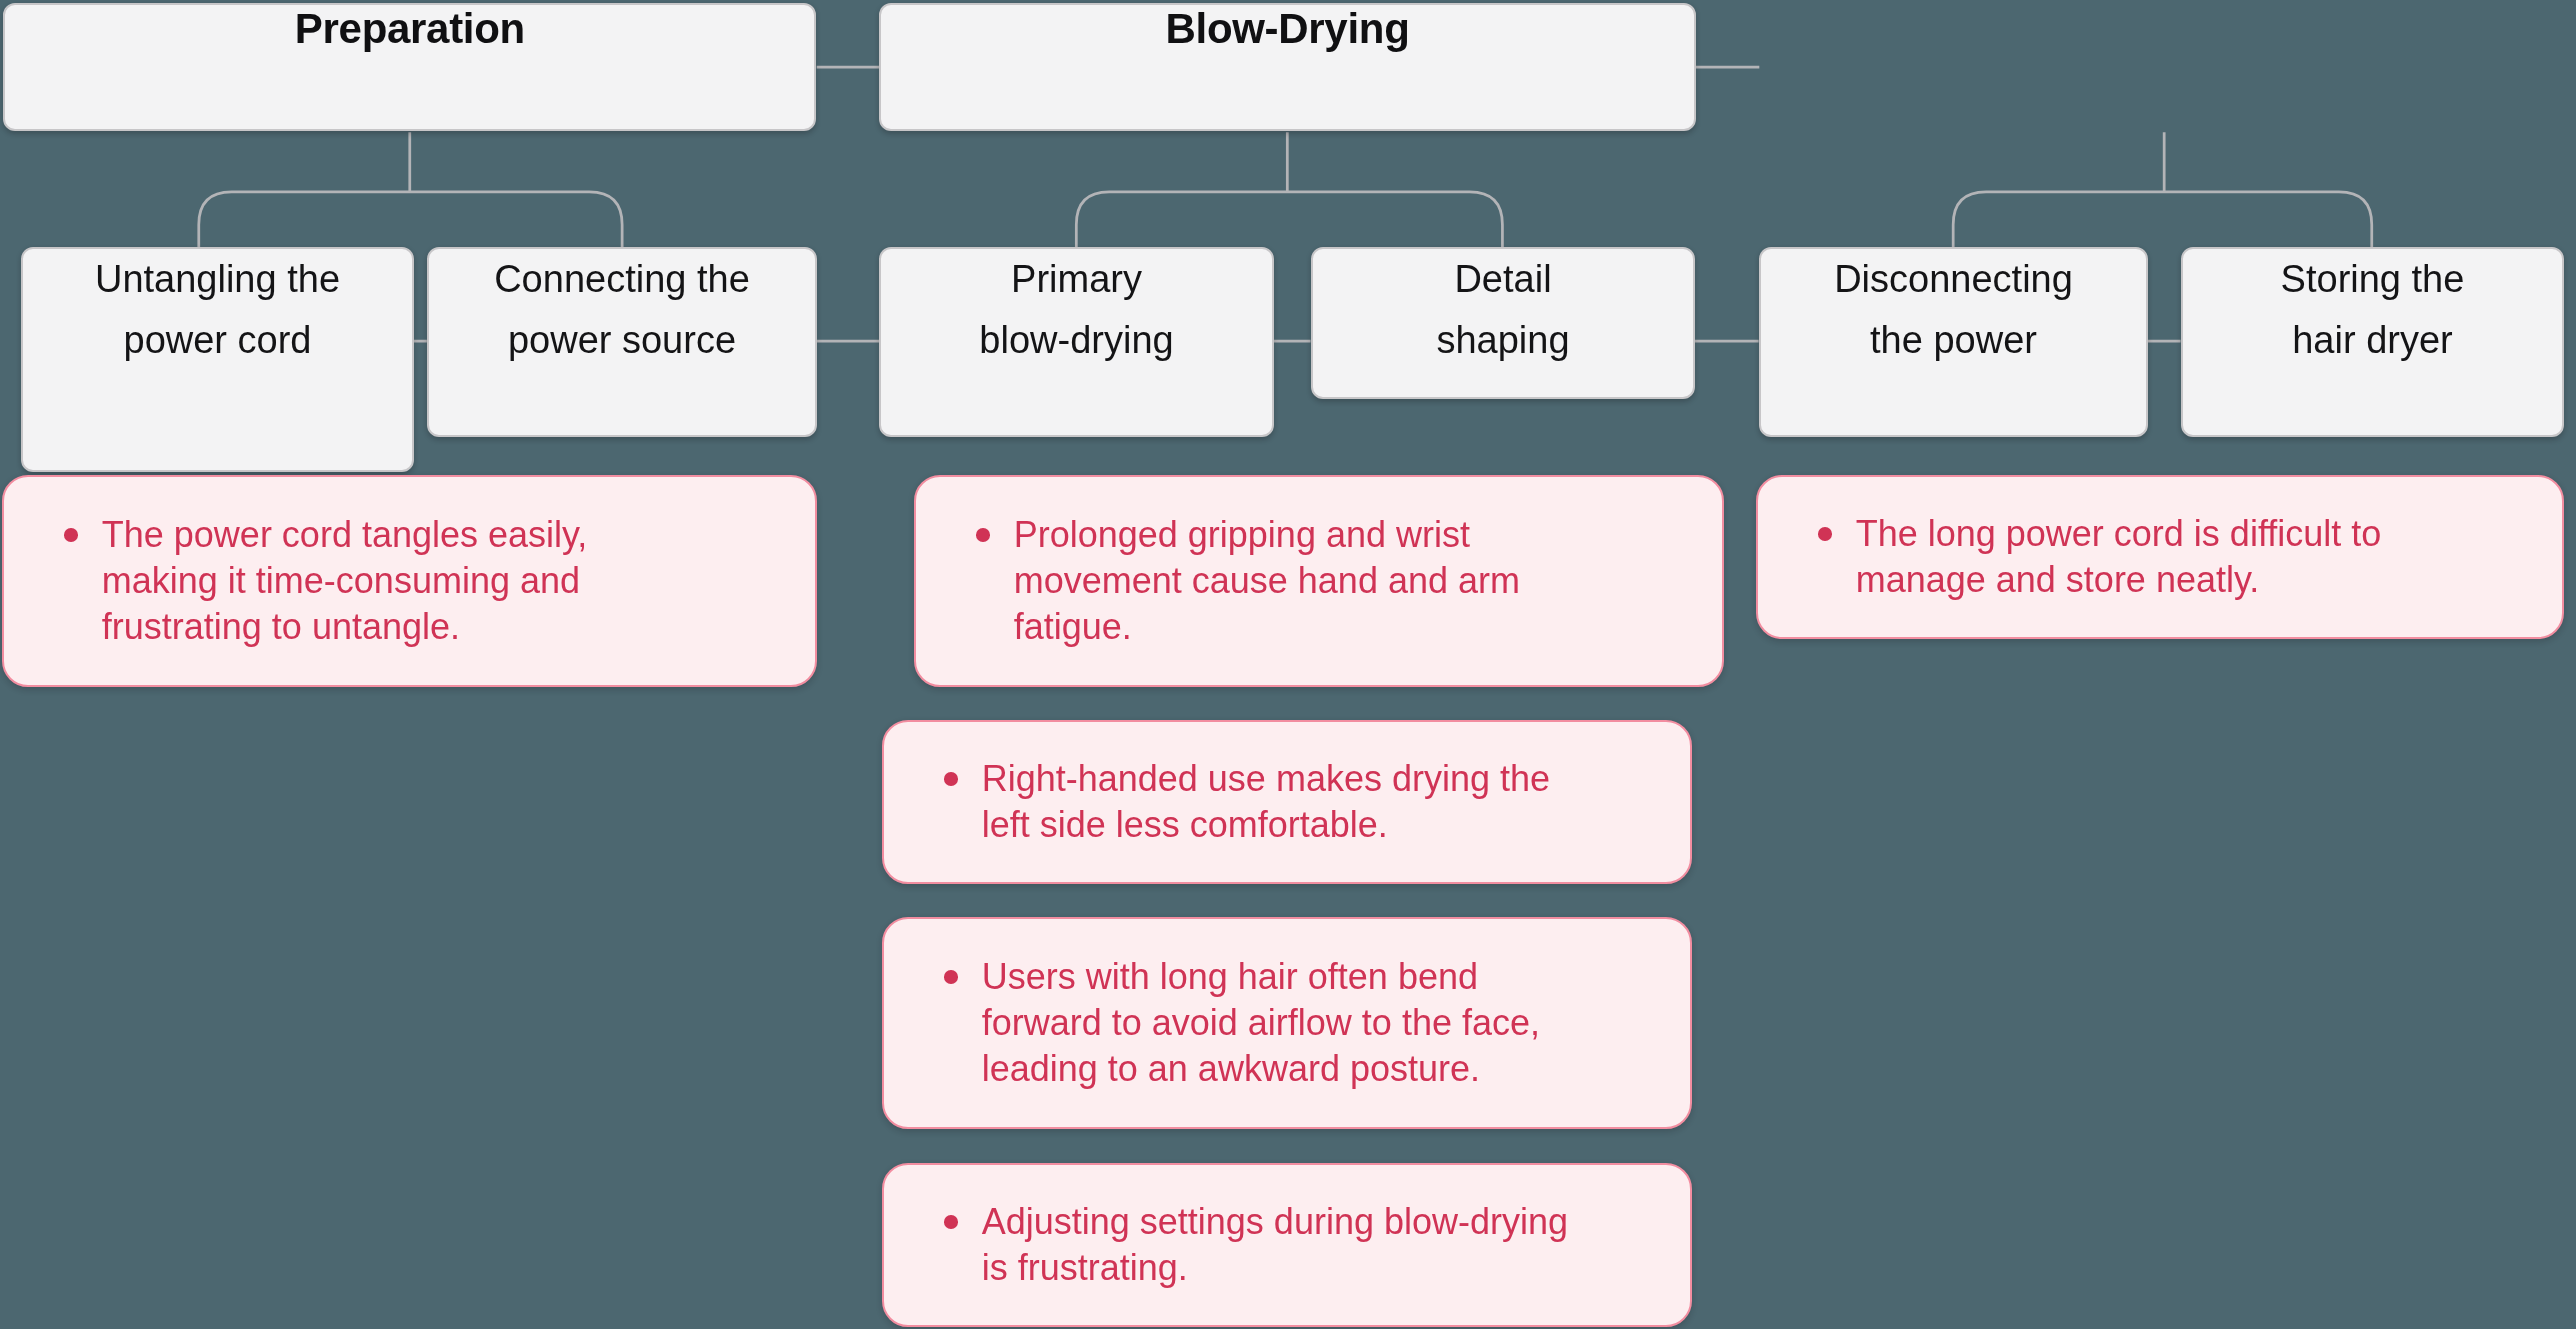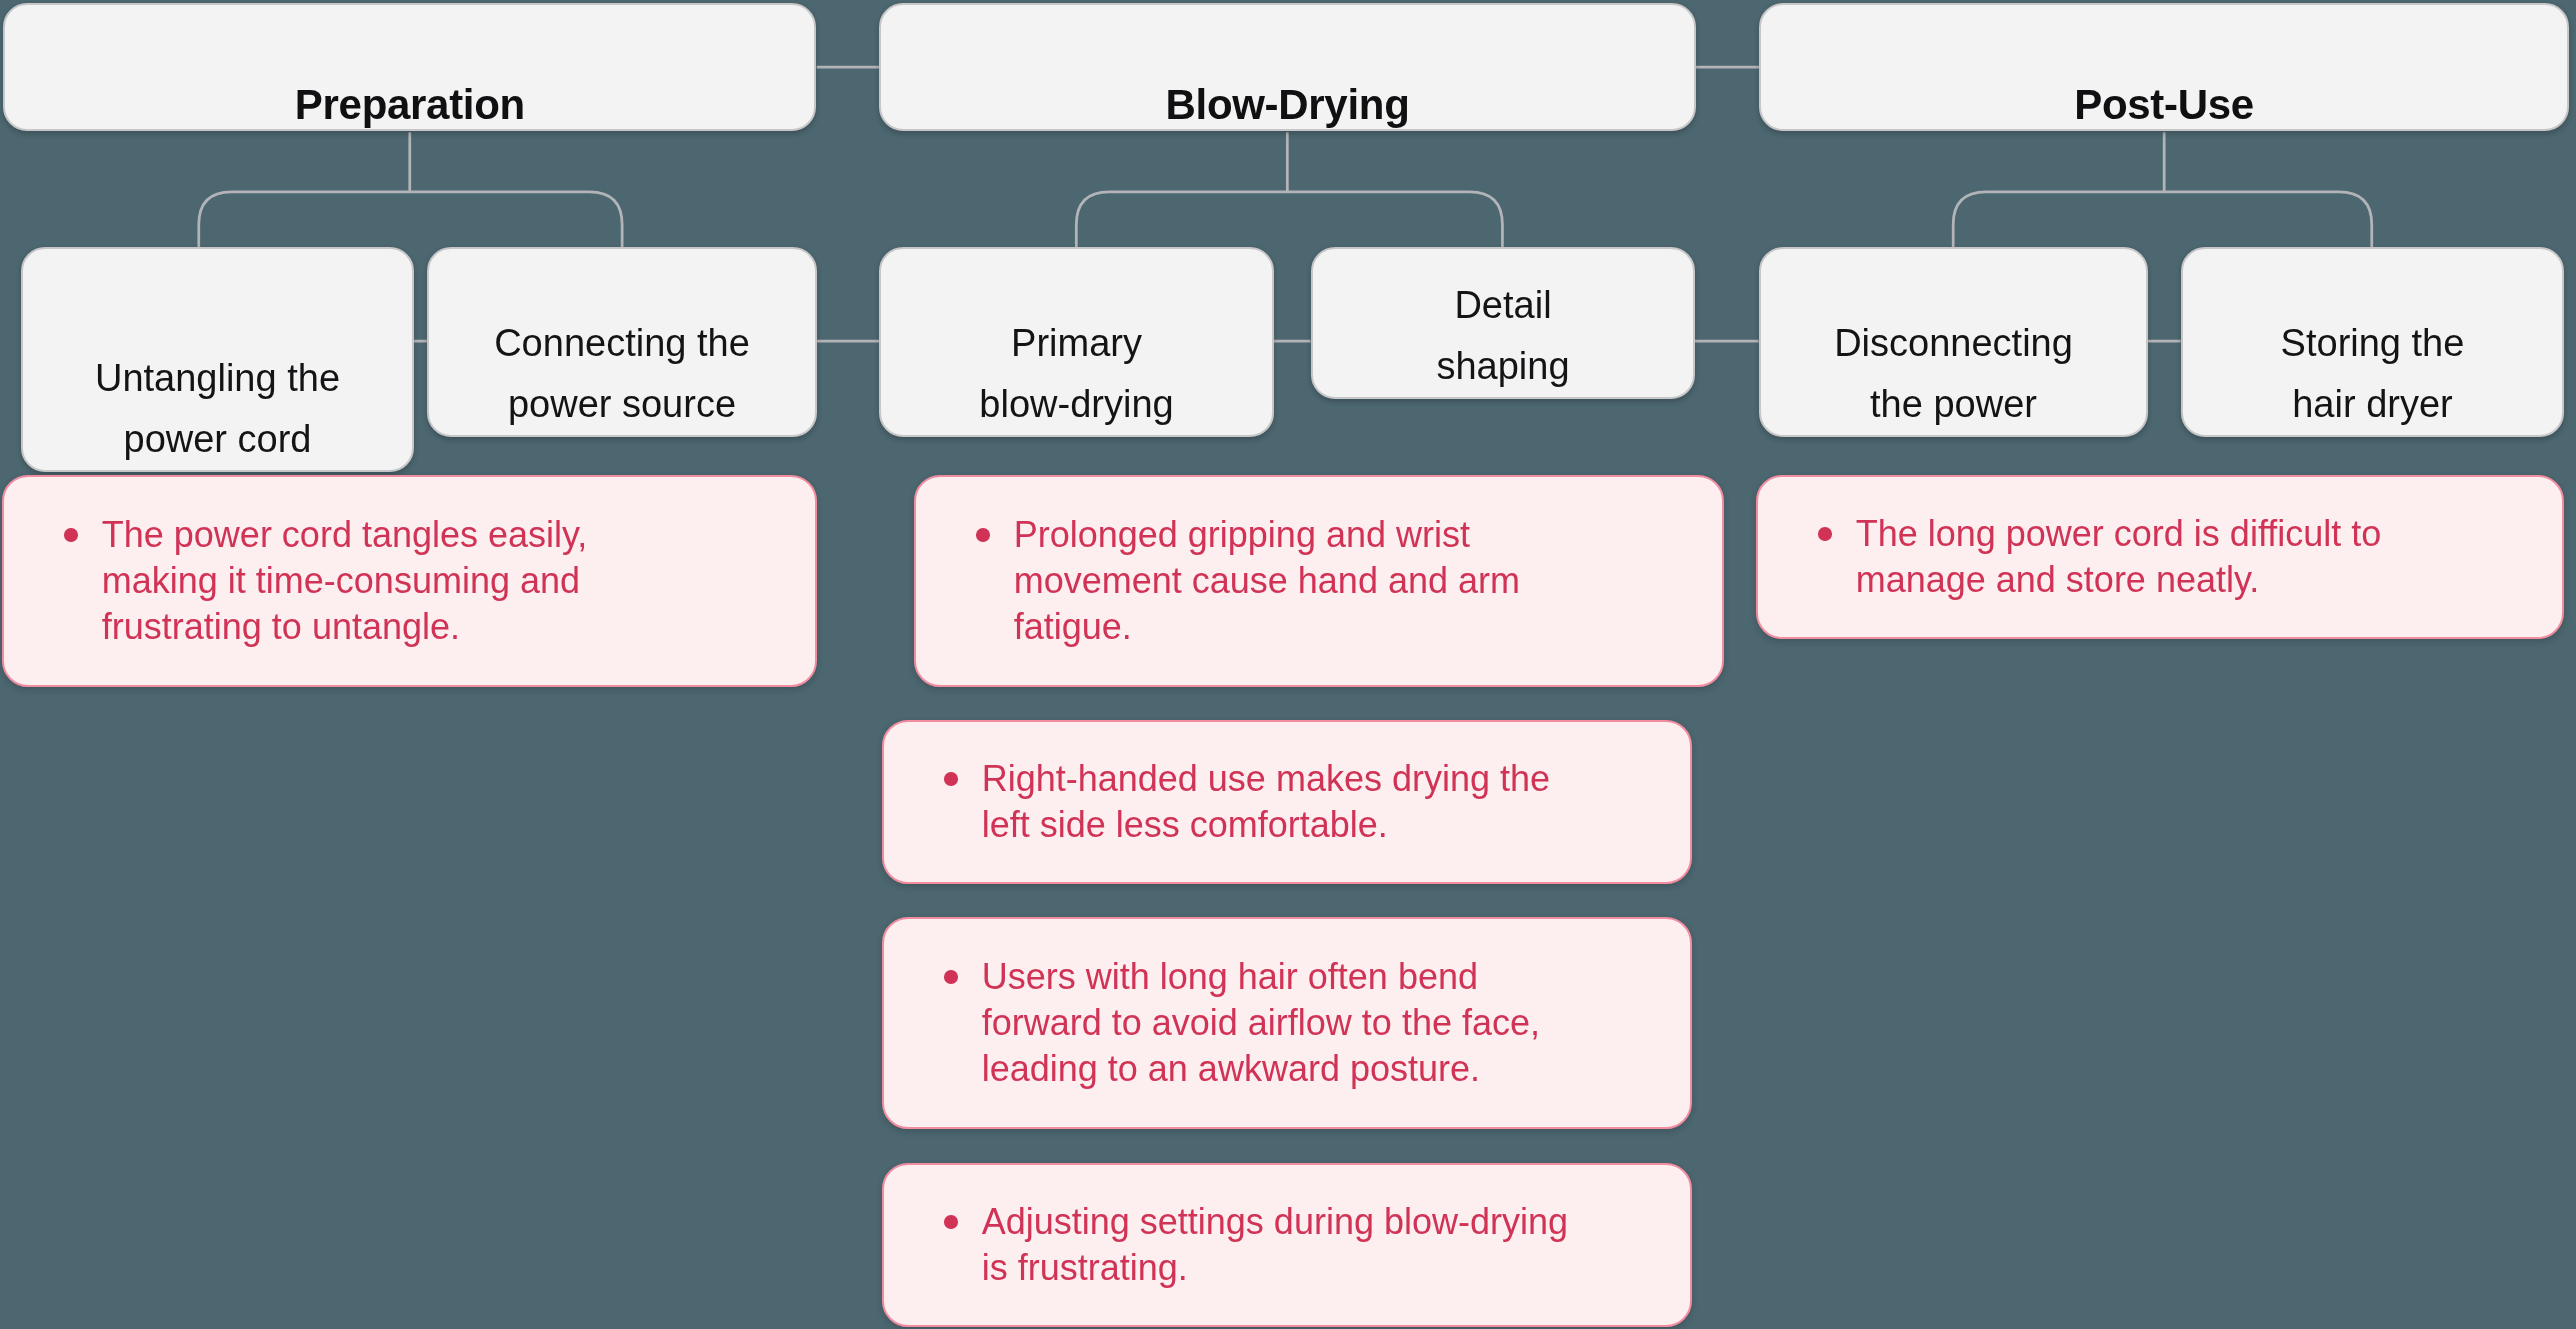--- a/index.html
+++ b/index.html
@@ -10,22 +10,22 @@
     background:#4C6770;
     font-family:"Liberation Sans","DejaVu Sans",sans-serif;
     overflow:hidden;
   }
   svg.connectors{position:absolute;left:0;top:0;z-index:0;}
   .node{
     position:absolute;
     box-sizing:border-box;
     background:#F3F3F4;
     border:2.1px solid #C7C6C8;
-    border-radius:24px;
-    display:flex;align-items:flex-end;justify-content:center;
+    border-radius:12px;
+    display:flex;align-items:flex-start;justify-content:center;
     z-index:1;
     box-shadow:0 2.7px 5.5px rgba(20,20,25,.25);
   }
   .stage-title{
     font-size:42px;font-weight:700;color:#101012;
     letter-spacing:-0.3px;text-align:center;white-space:pre-line;
   }
   .step-label{
     font-size:38px;font-weight:500;color:#141416;
     line-height:61px;text-align:center;white-space:pre-line;
@@ -87,23 +87,20 @@
       <path d="M1192 98 H1283 M2475 98 H2568"></path>
       <path d="M578 498 H623 M1192 498 H1283 M1859 498 H1913 M2473 498 H2567 M3135 498 H3183"></path>
     </g>
   </svg>
 
   <div class="node" id="stage-prep">
     <span class="stage-title">Preparation</span>
   </div>
   <div class="node" id="stage-blow">
     <span class="stage-title">Blow-Drying</span>
-  </div>
-  <div class="node" id="stage-post">
-    <span class="stage-title">Post-Use</span>
   </div>
 
   <div class="node" id="step-untangle">
     <span class="step-label">Untangling the
 power cord</span>
   </div>
   <div class="node" id="step-connect">
     <span class="step-label">Connecting the
 power source</span>
   </div>

